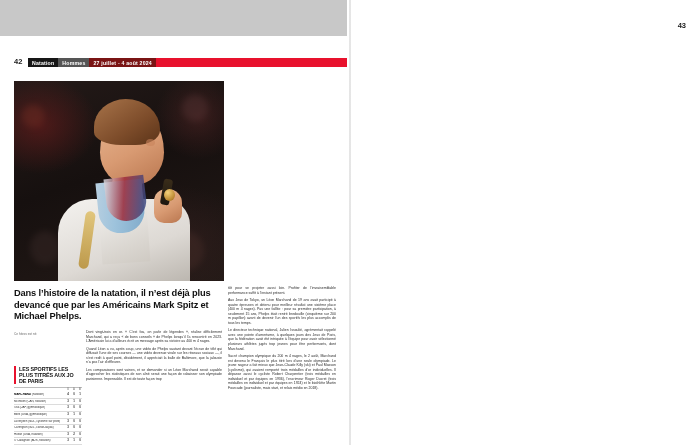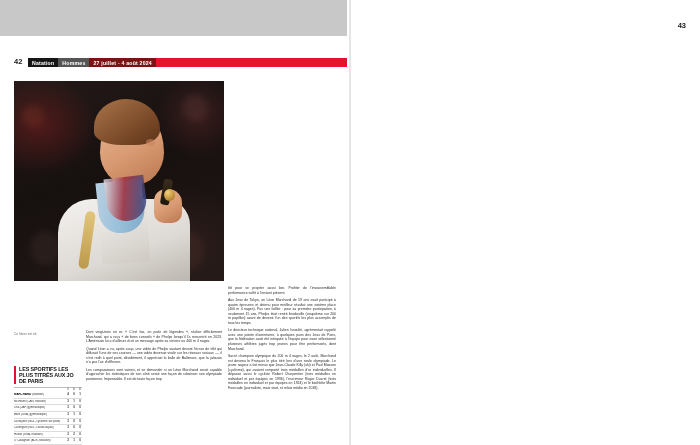--- a/index.html
+++ b/index.html
@@ -123,20 +123,21 @@
       <div class="athlete" style="left:84px;top:100px;width:46px;height:52px;border-radius:0 0 22px 22px;background:linear-gradient(100deg,#b8cfe0 0%,#9ec3dc 40%,#7ea9c9 100%);transform:rotate(-6deg);"></div>
       <div class="athlete" style="left:92px;top:96px;width:40px;height:44px;border-radius:0 0 20px 20px;background:linear-gradient(100deg,#d8dde4 0%,#a02b39 45%,#2b4f8f 100%);transform:rotate(-7deg);opacity:.85;"></div>
 
       <div class="athlete skin" style="left:140px;top:108px;width:28px;height:34px;border-radius:12px 14px 10px 10px;"></div>
       <div class="athlete" style="left:148px;top:98px;width:9px;height:26px;background:linear-gradient(180deg,#3a2d1a,#1d1710);border-radius:3px;transform:rotate(10deg);"></div>
       <div class="athlete" style="left:150px;top:108px;width:11px;height:12px;border-radius:50%;background:radial-gradient(circle at 35% 30%,#f3d07a,#b9862f 70%,#8a6020);"></div>
 
       <div class="athlete" style="left:68px;top:130px;width:10px;height:58px;background:linear-gradient(180deg,#e0c271,#b9923c);border-radius:5px;transform:rotate(8deg);opacity:.9;"></div>
     </div>
 
+    <div class="headline">Dans l’histoire de la natation, il n’est déjà plus devancé que par les Américains Mark Spitz et Michael Phelps.</div>
 
     <div class="dropcap-lbl">Ce héros est né</div>
 
     <div class="col col-l1">
       <p>Dont vingt-trois en or. « C’est fou, on parle de légendes », réalise difficilement Marchand, qui a reçu « de bons conseils » de Phelps lorsqu’il l’a rencontré en 2023. L’Américain lui a d’ailleurs écrit un message après sa victoire au 400 m 4 nages.</p>
       <p>Quand Léon a vu, après coup, une vidéo de Phelps sautant devant l’écran de télé qui diffusait l’une de ses courses — une vidéo devenue virale sur les réseaux sociaux —, il s’est redit à quel point, décidément, il appréciait la balle de Baltimore, que la jalousie n’a pas l’air d’effleurer.</p>
       <p>Les comparaisons sont vaines, et se demander si un Léon Marchand serait capable d’approcher les statistiques de son aîné serait une façon de rabaisser son olympiade parisienne. Impensable. Il est de toute façon trop</p>
     </div>
 
     <div class="col col-l2">

